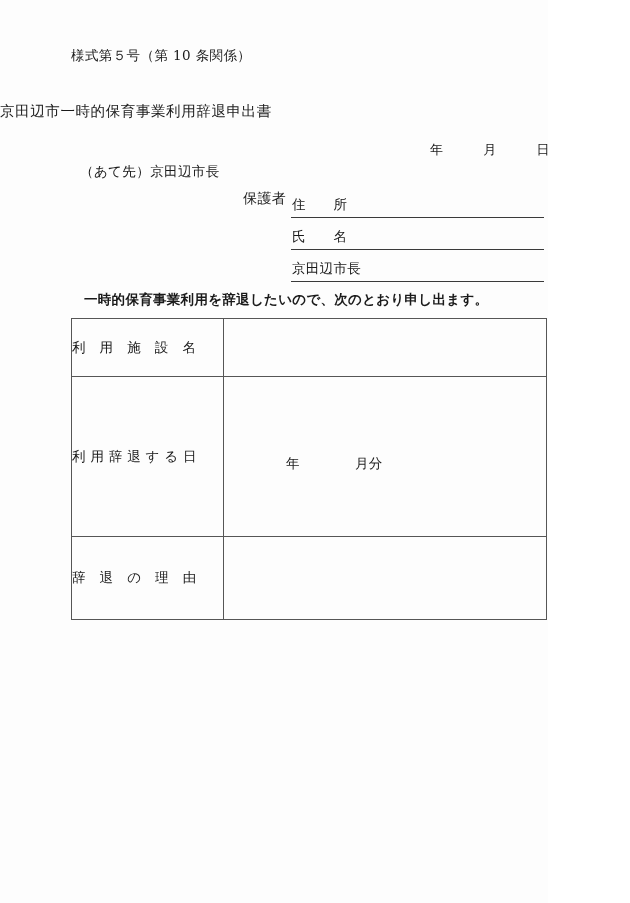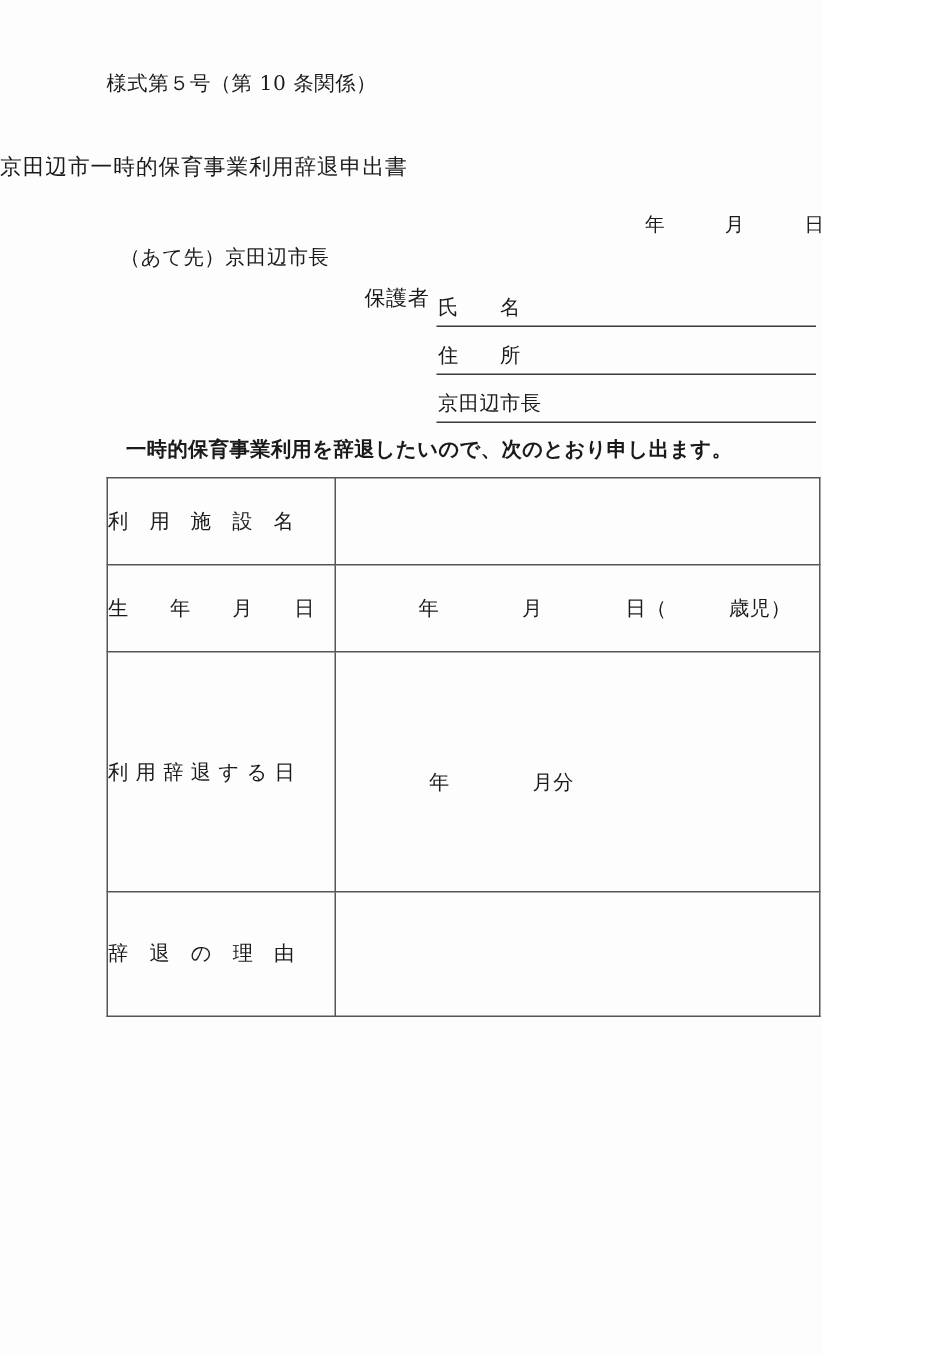--- a/index.html
+++ b/index.html
@@ -188,51 +188,43 @@
   <div class="doc-title">京田辺市一時的保育事業利用辞退申出書</div>
 
   <div class="date-line">年　　　月　　　日</div>
 
   <div class="addressee">（あて先）京田辺市長</div>
 
   <div class="guardian">
     <div class="guardian-title">保護者</div>
     <div class="g-rows">
       <div class="g-row">
-        <span class="g-label">氏　　名</span>
+        <span class="g-label">住　　所</span>
       </div>
       <div class="g-row">
-        <span class="g-label">住　　所</span>
+        <span class="g-label">氏　　名</span>
       </div>
       <div class="g-row">
         <span class="g-label">京田辺市長</span>
       </div>
     </div>
   </div>
 
   <div class="statement">一時的保育事業利用を辞退したいので、次のとおり申し出ます。</div>
 
   <table class="form-table">
     <tbody>
       <tr class="r-facility">
         <td class="lbl-cell">
           <span class="lbl-text">利　用　施　設　名</span>
         </td>
         <td class="val-cell">
           <span class="val-inline"></span>
         </td>
       </tr>
-      <tr class="r-birth">
-        <td class="lbl-cell">
-          <span class="lbl-text">生　　年　　月　　日</span>
-        </td>
-        <td class="val-cell">
-          <span class="val-inline">年　　　　月　　　　日（　　　歳児）</span>
-        </td>
-      </tr>
       <tr class="r-quitdate">
         <td class="lbl-cell">
           <span class="lbl-text">利 用 辞 退 す る 日</span>
         </td>
         <td class="val-cell val-top">
           <span class="val-inline">年　　　　月分</span>
         </td>
       </tr>
       <tr class="r-reason">
         <td class="lbl-cell">

